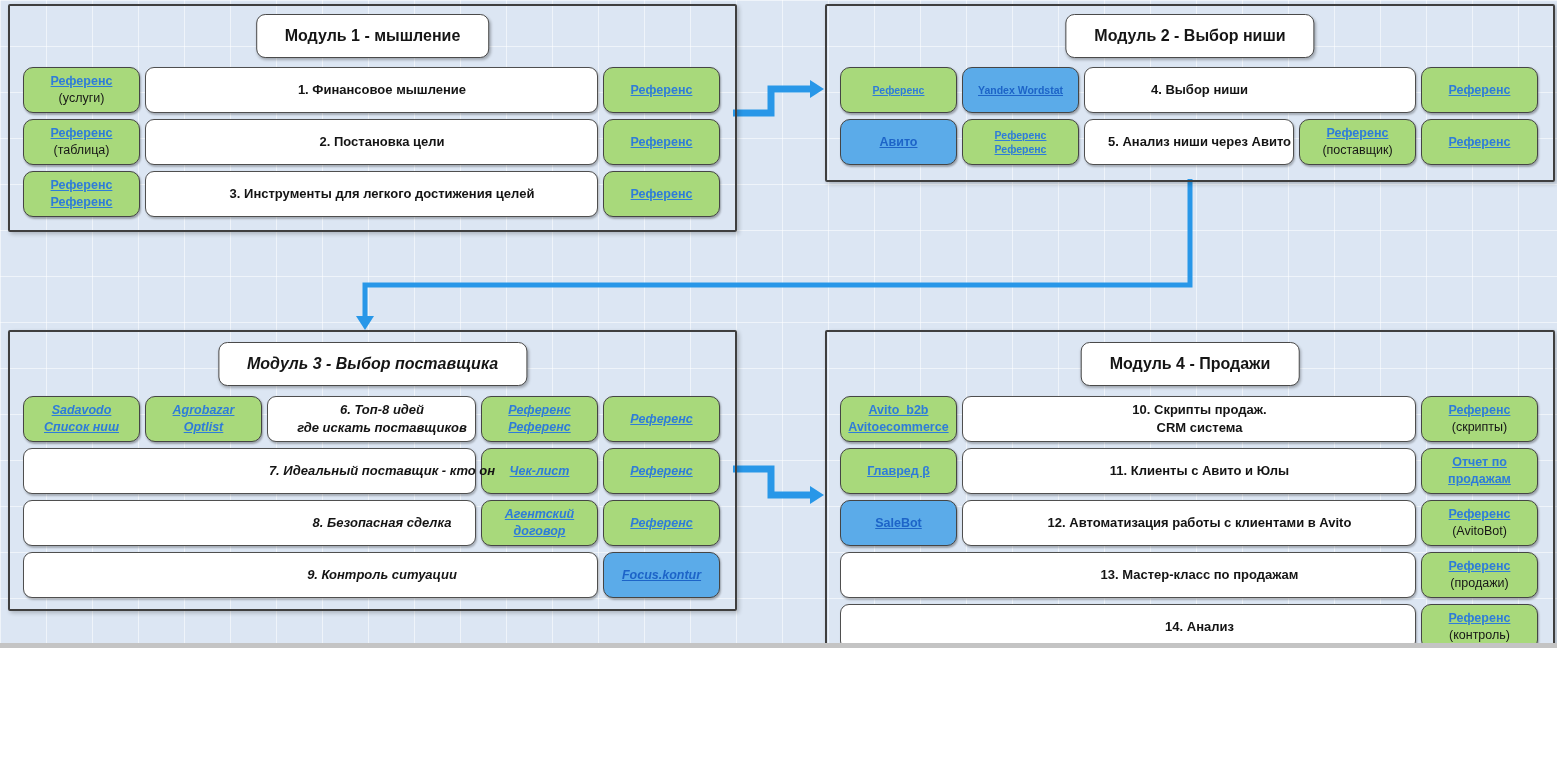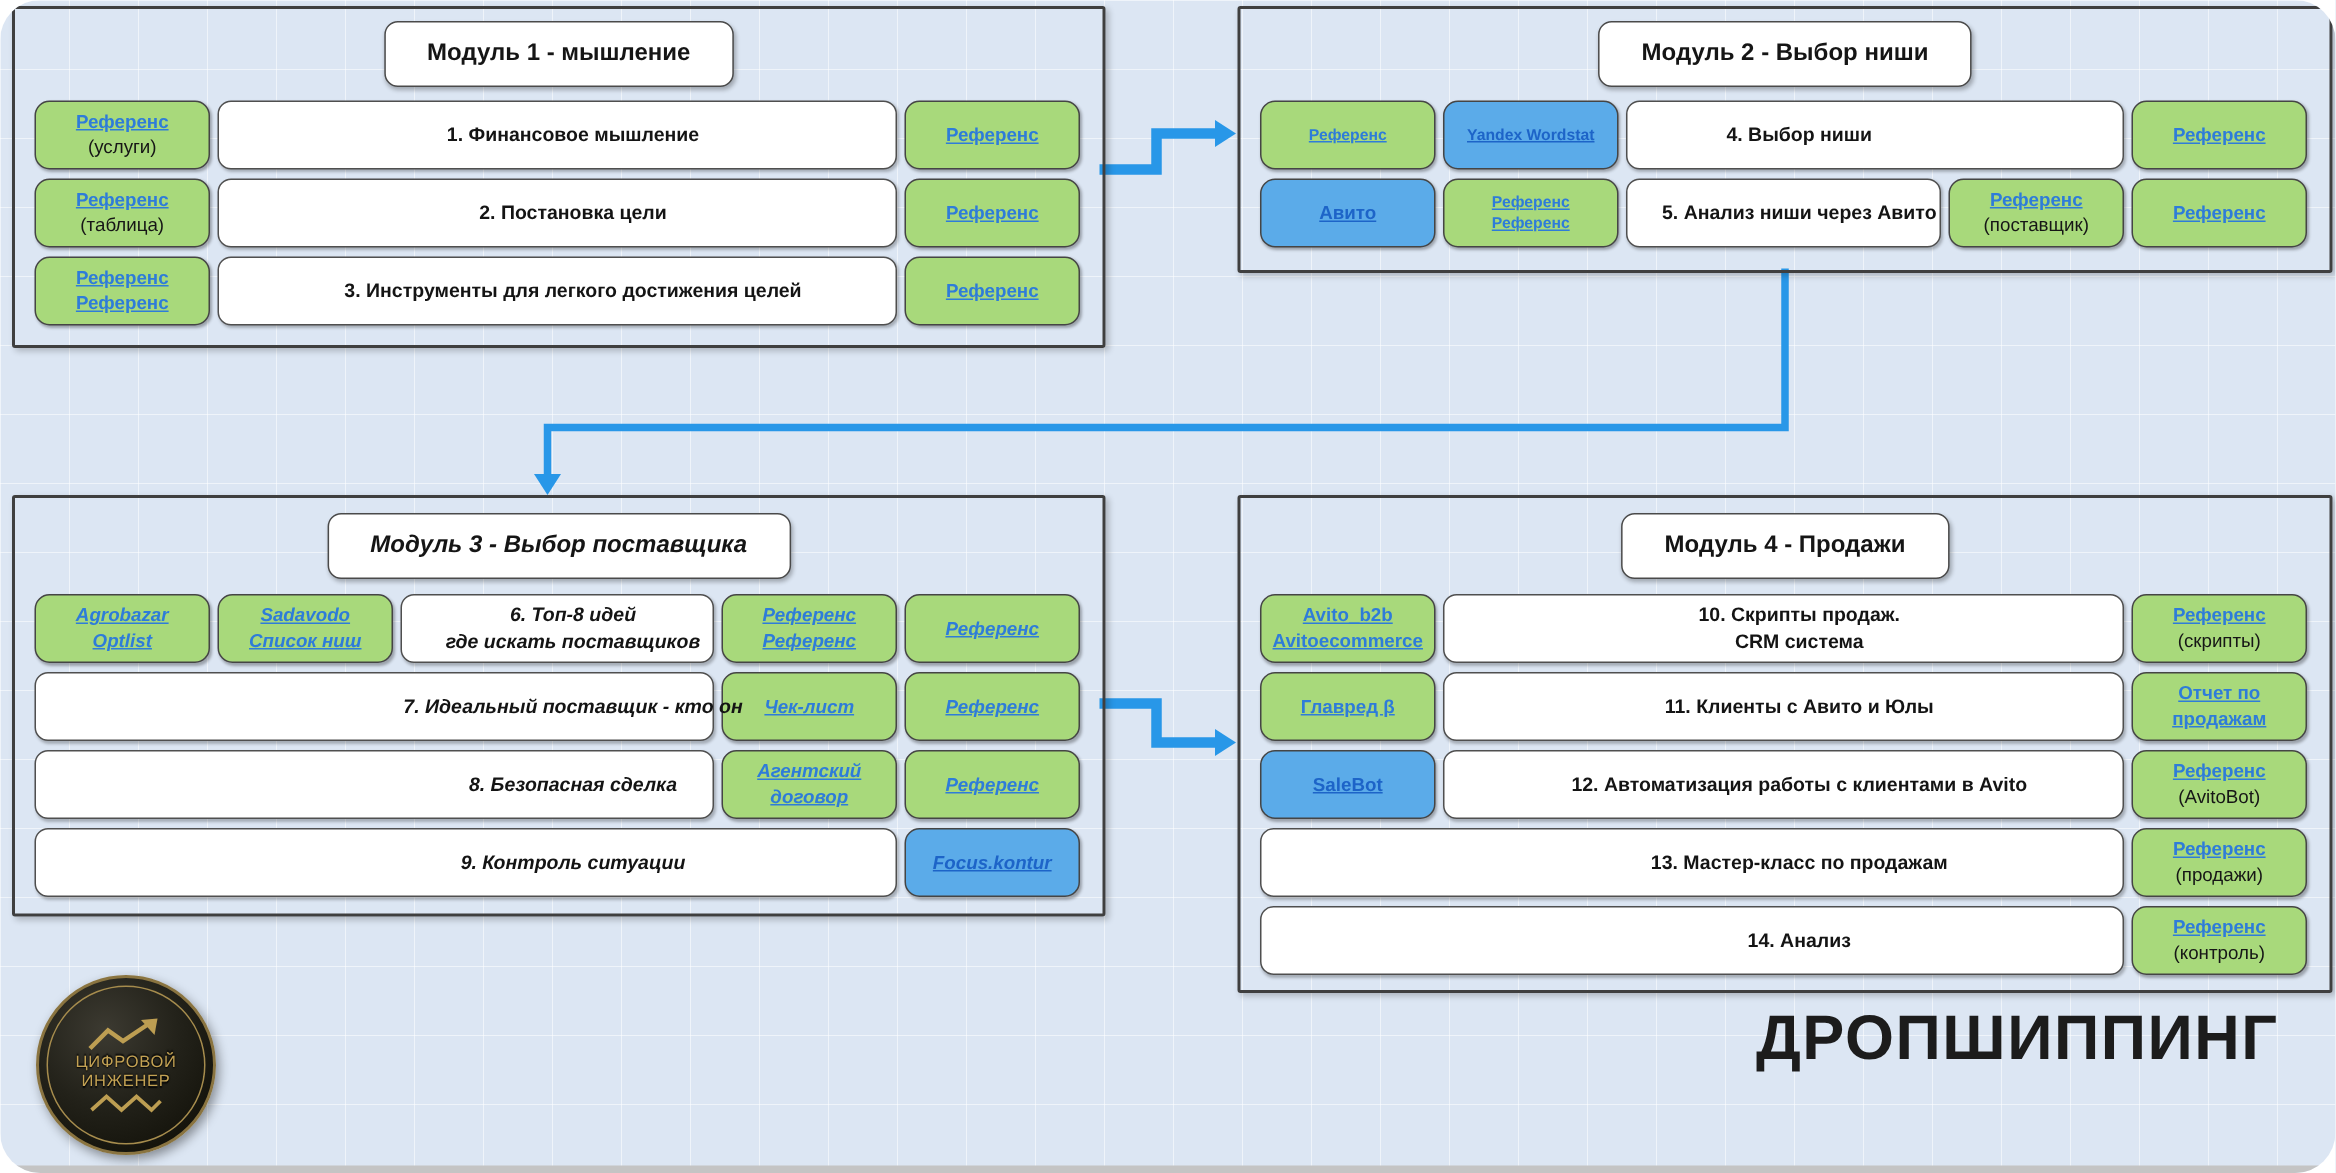--- a/index.html
+++ b/index.html
@@ -1,24 +1,23 @@
 <!DOCTYPE html>
 <html style="--bg: #dce6f3; --green: #a8d97b; --blue: #5babe9; --link: #2e7cd9; --link_on_blue: #1d64c8; --arrow: #2897e8;"><head>
 <meta charset="utf-8">
 <style>
   html,body{margin:0;padding:0;}
   body{font-family:"Liberation Sans","DejaVu Sans",sans-serif;}
   #canvas{
-    position:relative;width:1557px;height:782px;overflow:hidden;
+    position:relative;width:1557px;height:648px;overflow:hidden;
     background-color:var(--bg,#dce6f3);
     background-image:
       linear-gradient(to right, rgba(255,255,255,.55) 1px, transparent 1px),
       linear-gradient(to bottom, rgba(255,255,255,.55) 1px, transparent 1px);
     background-size:46px 46px;
-    border-radius:27px;
   }
   .module{
     position:absolute;border:2px solid #3f3f3f;border-radius:2px;
     box-shadow:2px 2px 4px rgba(0,0,0,.22);
   }
   #m1{left:8px;top:4px;width:725px;height:224px;}
   #m2{left:825px;top:4px;width:726px;height:174px;}
   #m3{left:8px;top:330px;width:725px;height:277px;font-style:italic;}
   #m4{left:825px;top:330px;width:726px;height:328px;}
   .mtitle{
@@ -169,26 +168,26 @@
           <div class="row-label">5. Анализ ниши через Авито</div>
         </div>
       </div>
   </div>
 
   <div class="module" id="m3">
     <div class="mtitle">Модуль 3 - Выбор поставщика</div>
     <div class="rows">
         <div class="row">
           <div class="btn green">
+            <span class="lnk">Sadavodo</span>
+            <span class="lnk">Список ниш</span>
+          </div>
+          <div class="btn green">
             <span class="lnk">Agrobazar</span>
             <span class="lnk">Optlist</span>
-          </div>
-          <div class="btn green">
-            <span class="lnk">Sadavodo</span>
-            <span class="lnk">Список ниш</span>
           </div>
           <div class="bar"></div>
           <div class="btn green">
             <span class="lnk">Референс</span>
             <span class="lnk">Референс</span>
           </div>
           <div class="btn green">
             <span class="lnk">Референс</span>
           </div>
           <div class="row-label">6. Топ-8 идей

